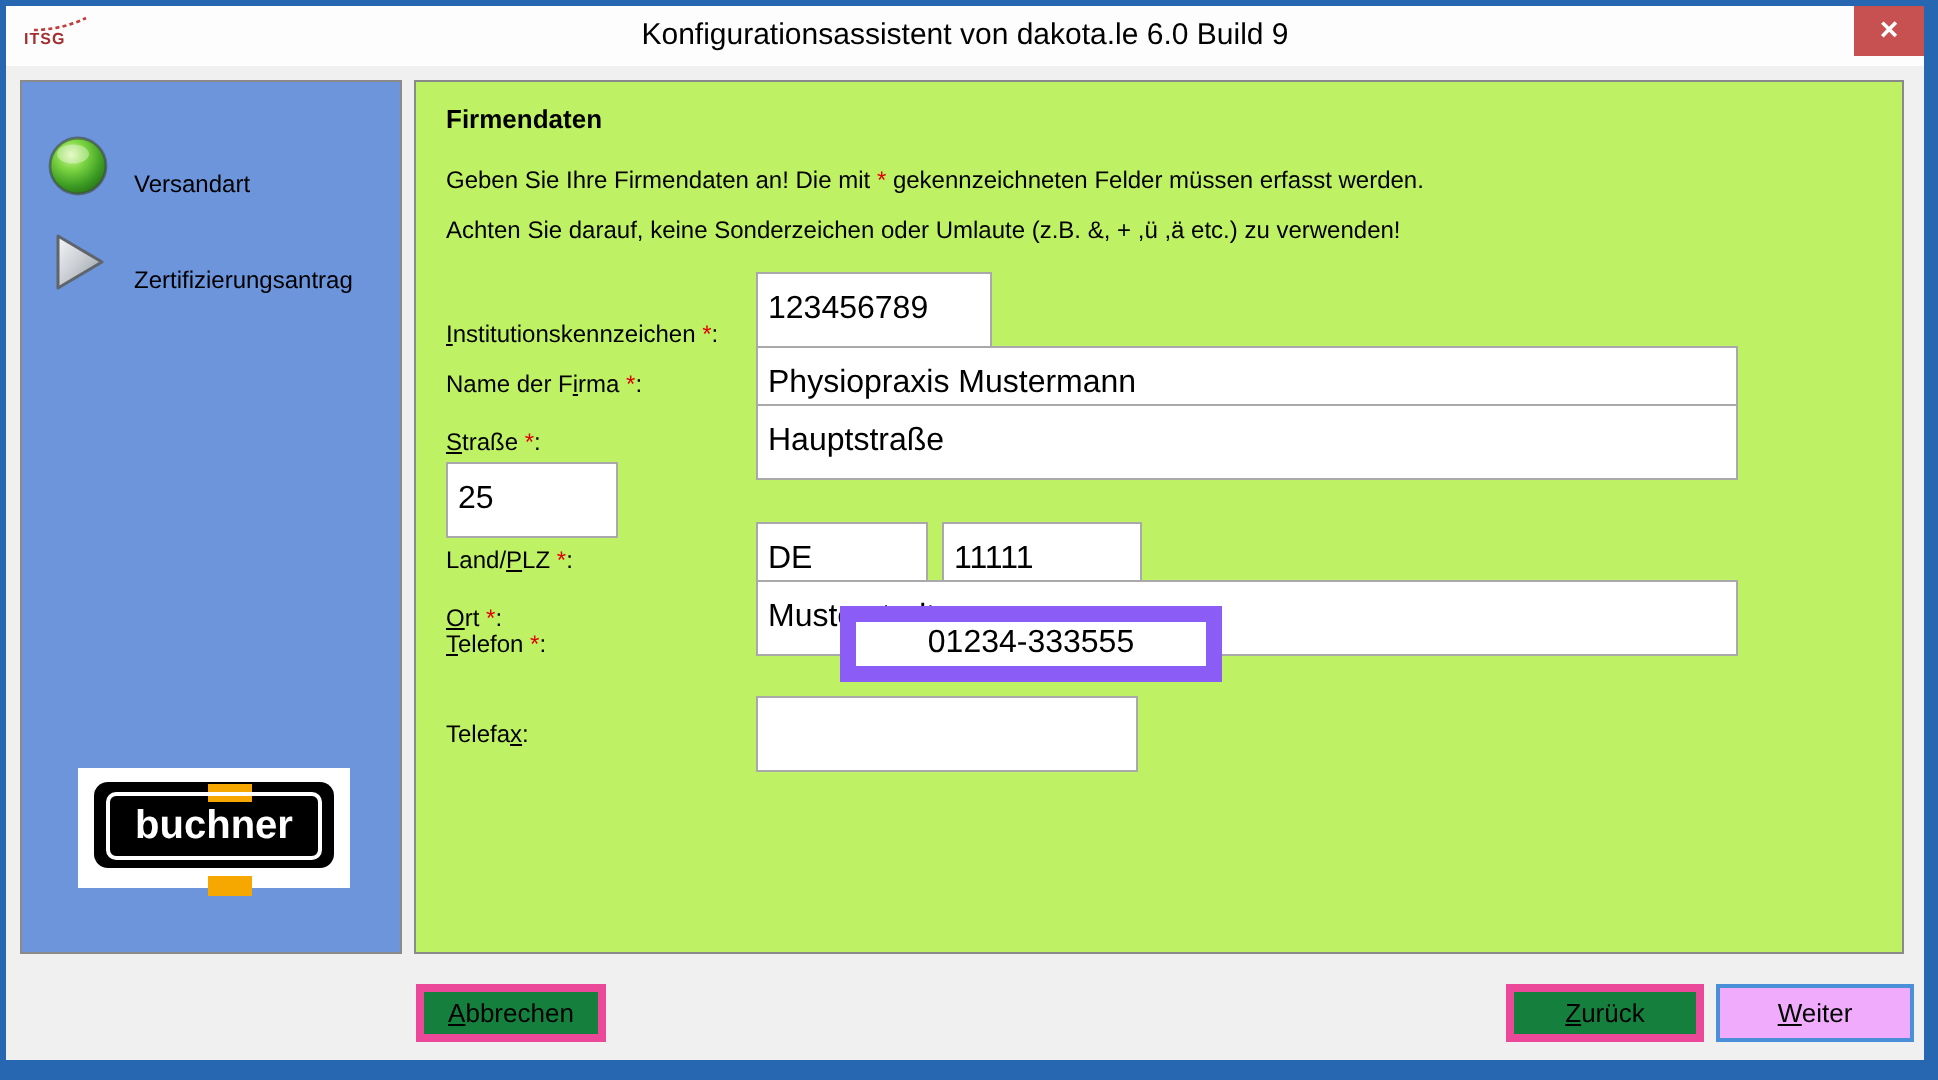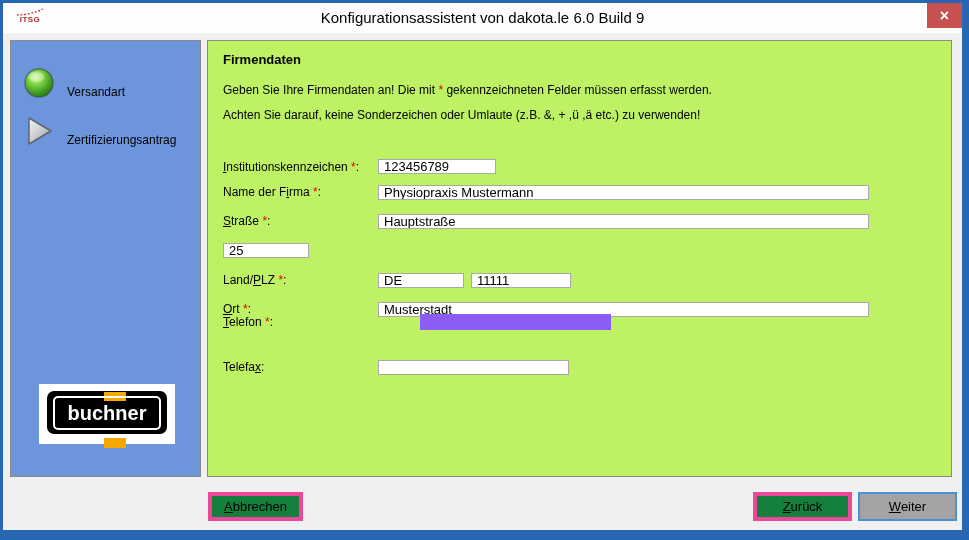--- a/index.html
+++ b/index.html
@@ -9,21 +9,21 @@
     border-style:solid;border-color:#2767b1;
     border-top-width:3px;border-left-width:3px;border-right-width:7px;border-bottom-width:10px;
     overflow:hidden;
   }
   
   .titlebar{position:absolute;left:0;top:0;width:959px;height:30px;background:#fdfdfd;}
   .titlebar .title{
     position:absolute;left:0;right:0;top:6px;text-align:center;
     font-size:15px;color:#000;white-space:nowrap;
   }
-  .itsg{position:absolute;left:9px;top:5px;width:36px;height:22px;text-align:center;}
+  .itsg{position:absolute;left:9px;top:5px;width:36px;height:22px;}
   .itsg svg{display:block;margin:0 auto;}
   .itsg .itsg-txt{display:block;font-size:8px;font-weight:bold;color:#a33030;letter-spacing:.5px;line-height:8px;}
   .close-btn{
     position:absolute;left:924px;top:0;width:35px;height:25px;border:none;
     background:#c75050;color:#fff;font-size:16px;font-weight:bold;line-height:23px;
     text-align:center;padding:0;cursor:pointer;
   }
   
   .sidebar{
     position:absolute;left:7px;top:37px;width:191px;height:437px;
@@ -53,31 +53,31 @@
   .heading{position:absolute;left:15px;top:11px;font-size:13px;font-weight:bold;color:#000;}
   .intro{position:absolute;left:15px;font-size:12px;color:#000;white-space:nowrap;}
   .intro .star{color:#e00000;}
   
   .field-row{position:absolute;left:15px;height:22px;display:flex;align-items:center;}
   .field-label{width:155px;flex:0 0 155px;font-size:12px;color:#000;white-space:nowrap;}
   .field-label .mn{text-decoration:underline;}
   .field-label .star{color:#e00000;}
   .field-inputs{display:flex;gap:7px;}
   input.tb{
-    height:15px;border:1px solid #a9a9ac;background:#fff;font-size:13px;
+    height:38px;border:1px solid #a9a9ac;background:#fff;font-size:16px;
     padding:1px 5px;color:#000;outline:none;
   }
   input.tb.focused{border:8px solid #8b5cf6;padding:0 8px;text-align:center;}
   
   .btn{
     position:absolute;top:489px;height:29px;background:#15803d;
     border:4px solid #ec4899;font-size:13px;color:#000;padding:0;cursor:pointer;
   }
   .btn .mn{text-decoration:underline;}
-  .btn.default{border:2px solid #4a90d8;background:#a3a3a3;}
+  .btn.default{border:2px solid #4a90d8;background:#f0abfc;}
   .btn-cancel{left:205px;width:95px;}
   .btn-back{left:750px;width:99px;}
   .btn-next{left:855px;width:99px;}
 </style>
 </head>
 <body>
 
 <div class="window">
 
   <div class="titlebar">

